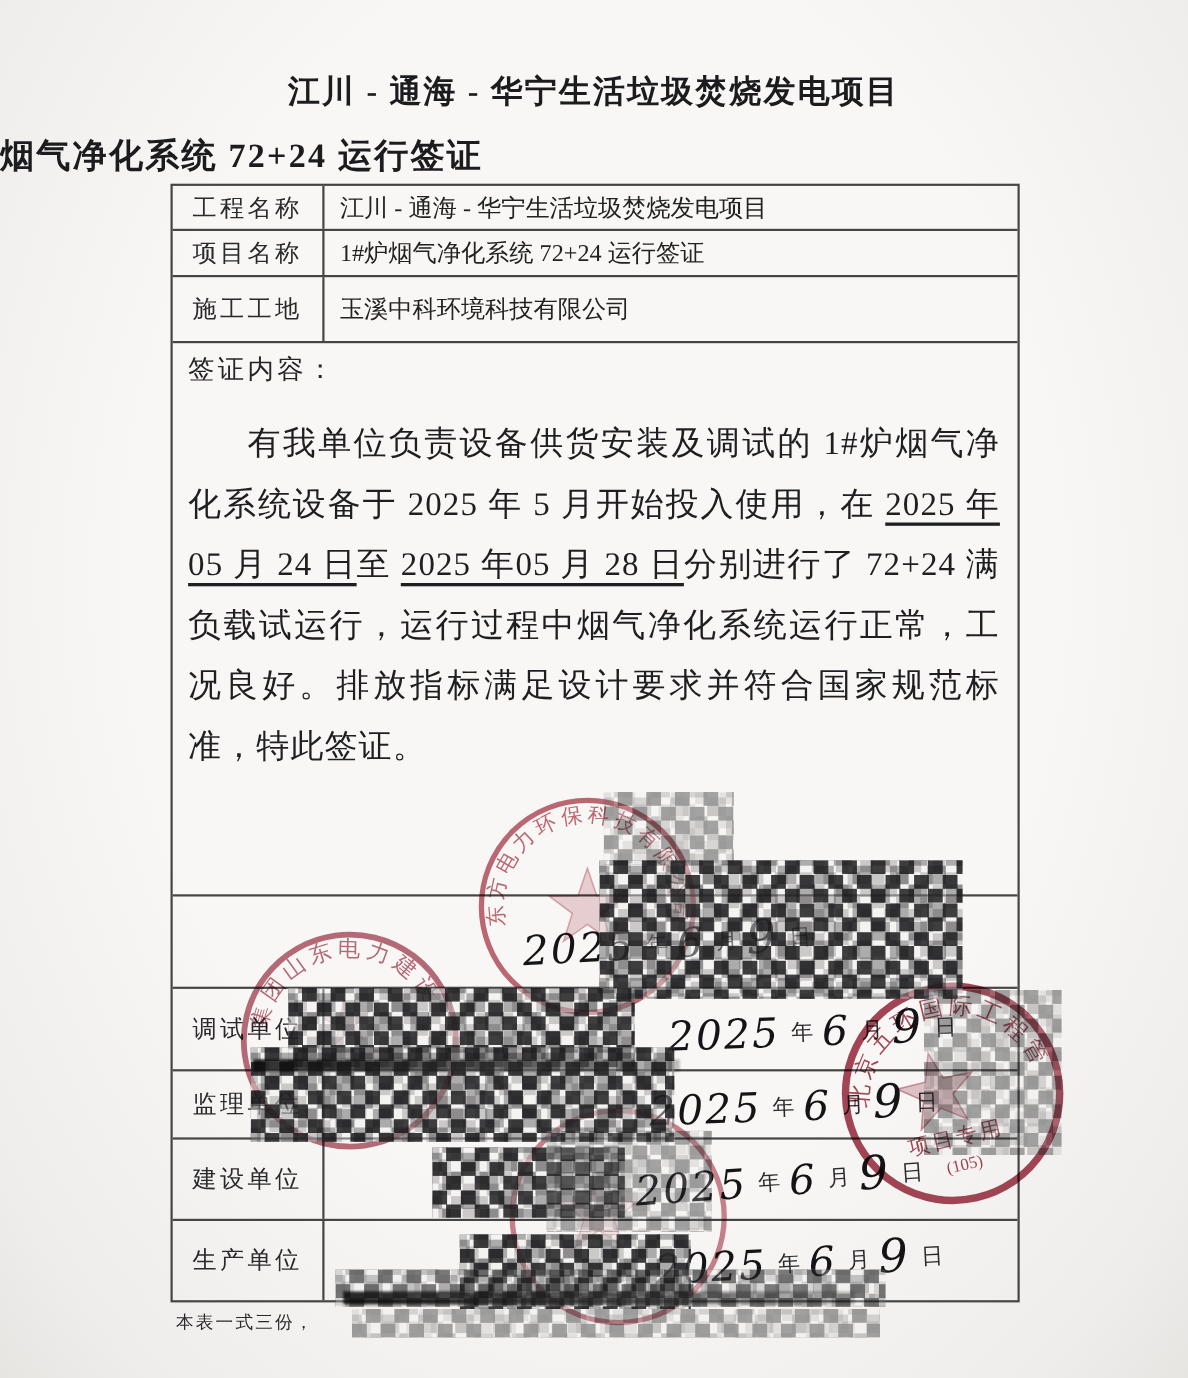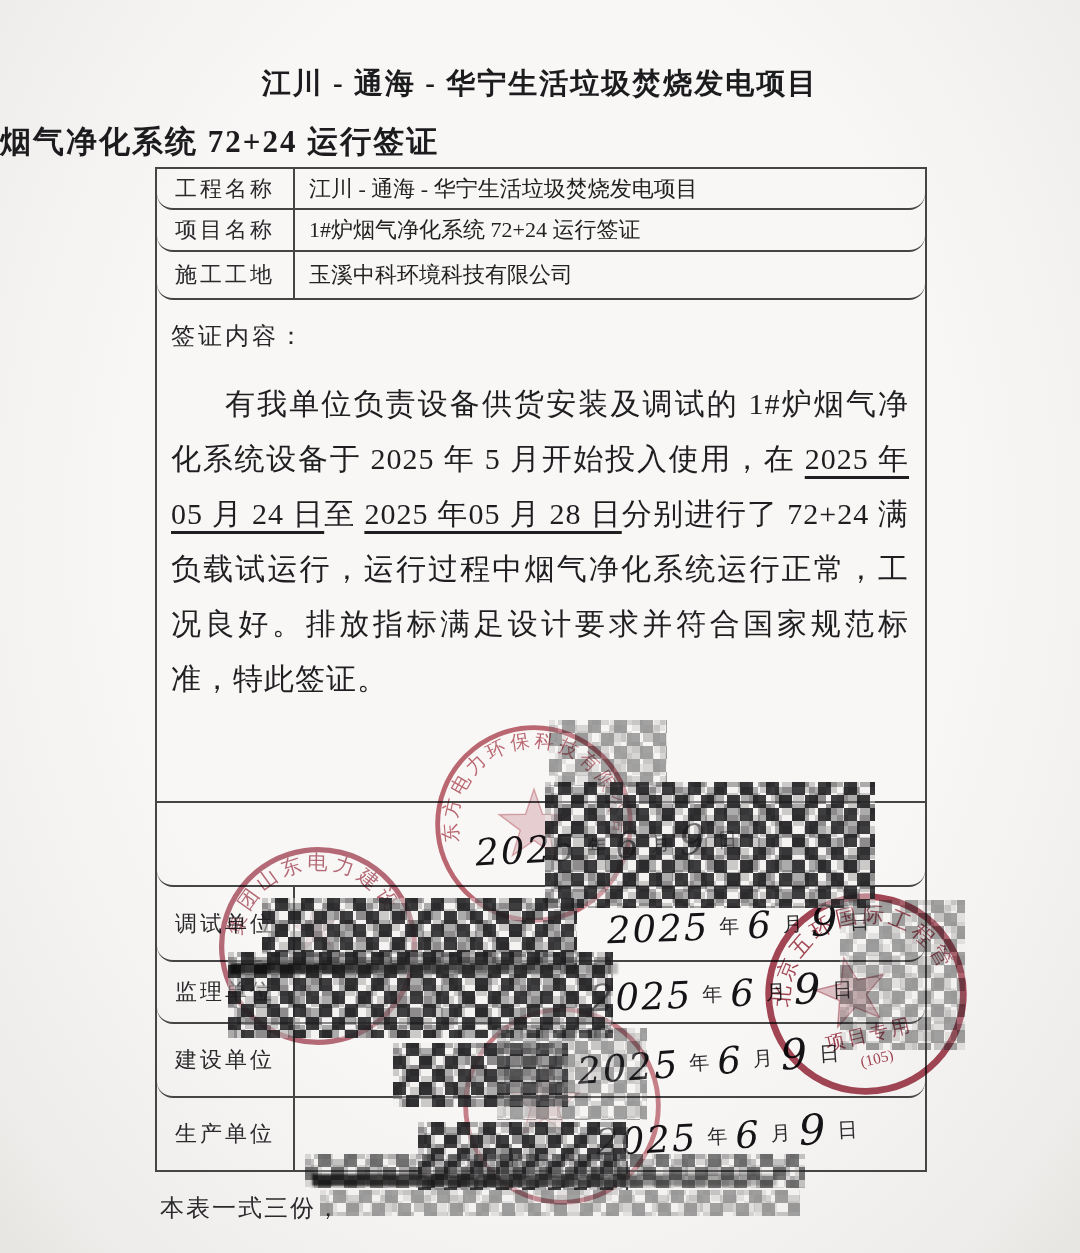--- a/index.html
+++ b/index.html
@@ -7,30 +7,30 @@
     position:relative;width:1080px;height:1253px;margin:0 auto;overflow:hidden;
     background:radial-gradient(ellipse at 50% 42%, #f8f7f5 55%, #efedeb 88%, #e7e5e2 100%);
     font-family:"Liberation Serif","DejaVu Serif",serif;color:#222226;
   }
   .doc-title{position:absolute;left:0;right:0;top:64px;text-align:center;
     font-size:29px;font-weight:bold;letter-spacing:2px;color:#1c1c1f;}
   .doc-subtitle{position:absolute;left:0;right:0;top:121px;text-align:left;
     font-size:31px;font-weight:bold;letter-spacing:2px;color:#1c1c1f;}
 
   .vtable{position:absolute;left:155px;top:167px;width:768px;border:2px solid #454545;z-index:1;}
-  .row{display:flex;border-bottom:2px solid #454545;box-sizing:border-box;border-radius:16px;}
+  .row{display:flex;border-bottom:2px solid #454545;box-sizing:border-box;}
   .row:last-child{border-bottom:none;}
   .cell-label{width:136px;min-width:136px;border-right:2px solid #454545;
     display:flex;align-items:center;justify-content:center;
     font-size:22px;letter-spacing:3px;color:#2a2a2d;}
   .cell-value{flex:1;display:flex;align-items:center;padding-left:14px;font-size:22px;color:#222;}
-  .ih1{height:41px}.ih2{height:42px}.ih3{height:48px}
+  .ih1{height:41px}.ih2{height:42px}.ih3{height:60px}
 
   .content-cell{height:503px;border-bottom:2px solid #454545;box-sizing:border-box;
-    padding:20px 16px 0 14px;}
+    padding:8px 16px 0 14px;}
   .content-heading{font-size:24px;letter-spacing:3px;color:#252528;}
   .content-paragraph{margin-top:24px;line-height:55px;font-size:30px;text-indent:54px;
     text-align:justify;color:#1f1f22;letter-spacing:1px;}
   .content-paragraph .u{text-decoration:underline;text-underline-offset:7px;}
 
   .rh1{height:84px}.rh2{height:75px}.rh3{height:62px}.rh4{height:74px}.rh5{height:72px}
   .sig-content{flex:1;position:relative;}
   .date-line{position:absolute;top:50%;white-space:nowrap;z-index:6;color:#141417;}
   .d-num{font-family:"DejaVu Serif",serif;font-style:italic;font-size:37px;letter-spacing:2px;}
   .d-day{font-size:42px;}
@@ -53,21 +53,21 @@
     background:
       repeating-conic-gradient(rgba(22,22,24,.82) 0% 25%, rgba(255,255,255,0) 0% 50%) 0 0/26px 26px,
       repeating-conic-gradient(rgba(110,110,112,.55) 0% 25%, rgba(238,238,238,.4) 0% 50%) 9px 5px/34px 34px,
       repeating-conic-gradient(rgba(70,60,62,.38) 0% 25%, rgba(255,255,255,0) 0% 50%) 17px 11px/22px 22px;
   }
   .mosaic.light{opacity:.45;}
   .mosaic.mid{opacity:.68;}
   .smear{position:absolute;z-index:7;filter:blur(1px);
     background:linear-gradient(90deg, rgba(12,12,12,.85), rgba(45,45,45,.65) 55%, rgba(20,20,20,.25));}
 
-  .footer-note{position:absolute;left:160px;top:1192px;font-size:24px;letter-spacing:2px;color:#2a2a2d;z-index:2;}
+  .footer-note{position:absolute;left:160px;top:1192px;font-size:16px;letter-spacing:2px;color:#2a2a2d;z-index:2;}
 </style>
 </head>
 <body>
 
 <div class="sheet">
 
   <div class="doc-title">江川 - 通海 - 华宁生活垃圾焚烧发电项目</div>
   <div class="doc-subtitle">烟气净化系统 72+24 运行签证</div>
 
   <div class="vtable">

